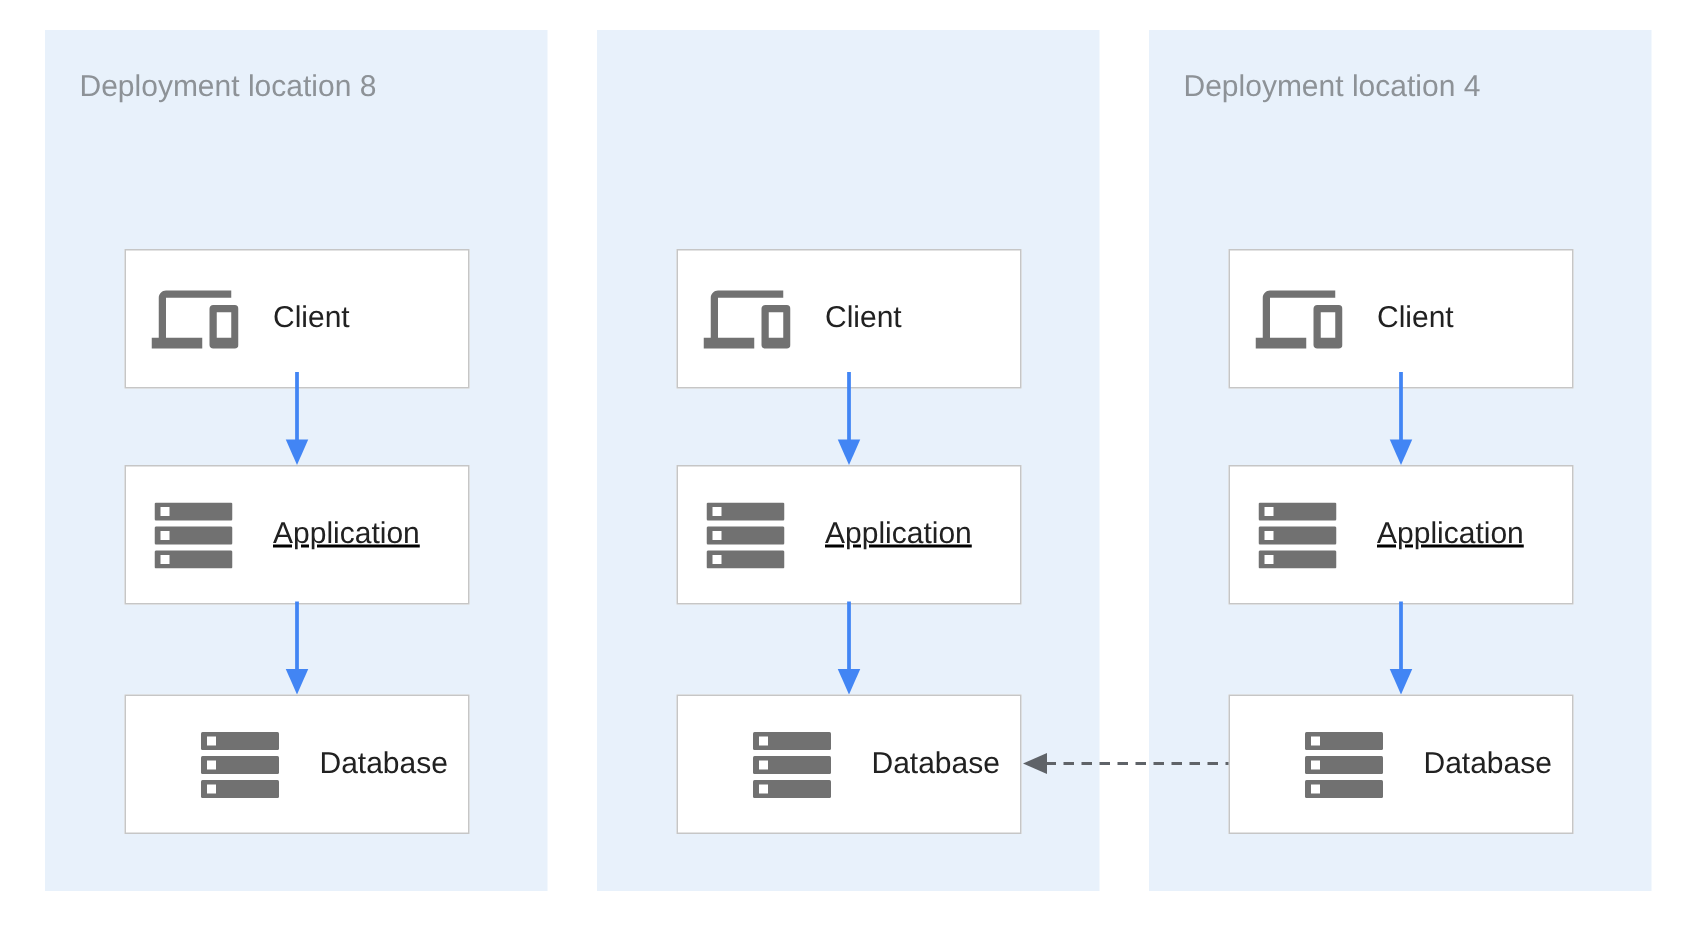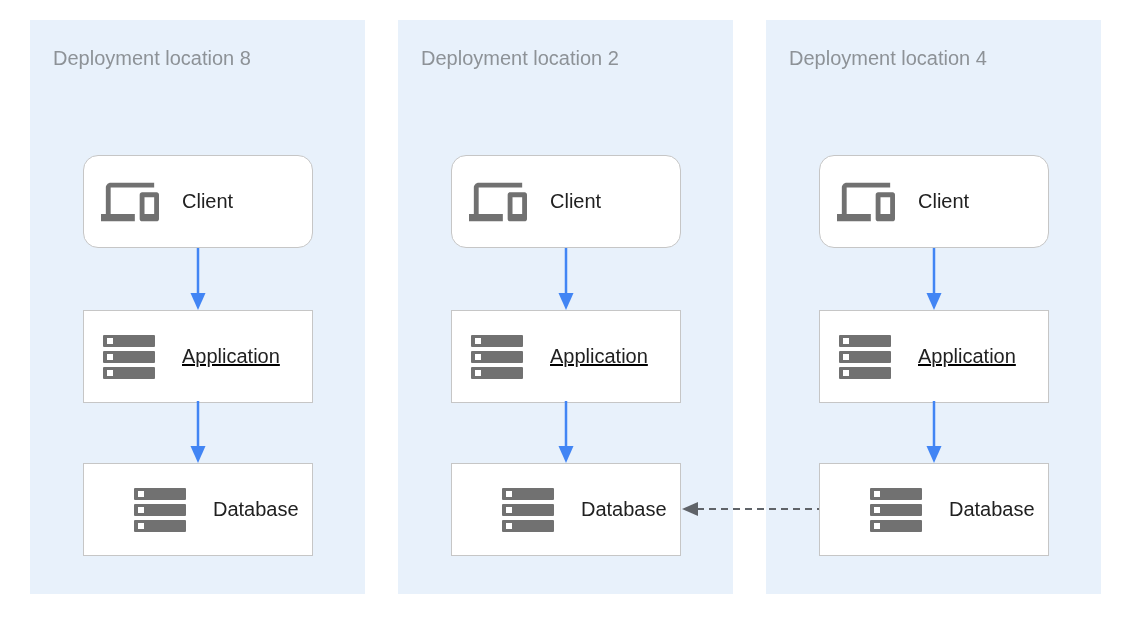--- a/index.html
+++ b/index.html
@@ -35,21 +35,21 @@
     left: 53px;
     width: 230px;
     height: 93px;
     box-sizing: border-box;
     background: var(--node-bg, #ffffff);
     border: 1px solid var(--node-border, #C6C6C6);
     display: flex;
     align-items: center;
     padding-left: 17px;
   }
-  .node-client   { top: 135px; border-radius: 15px; }
+  .node-client   { top: 146px; }
   .node-app      { top: 290px; text-decoration: underline; }
   .node-db       { top: 443px; padding-left: 48px; }
   .icon-wrap {
     width: 81px;
     display: flex;
     align-items: center;
     flex-shrink: 0;
   }
   .server-svg { margin-left: 2px; }
   .node-label {
@@ -120,21 +120,20 @@
             <rect class="server-dot" x="4" y="19" width="6" height="6"></rect>
           <rect class="server-bar" x="0" y="32" width="52" height="12" rx="1"></rect>
             <rect class="server-dot" x="4" y="35" width="6" height="6"></rect>
         </svg>
       </span>
       <span class="node-label">Database</span>
     </div>
   </div>
 
   <div class="panel" style="left:398px">
-    <div class="panel-title">Deployment location 2</div>
 
     <div class="node node-client">
       <span class="icon-wrap">
         <svg viewBox="0 0 24 24" width="58" height="58">
             <path class="devices-path" d="M4 6h18V4H4c-1.1 0-2 .9-2 2v11H0v3h14v-3H4V6zm19 2h-6c-.55 0-1 .45-1 1v10c0 .55.45 1 1 1h6c.55 0 1-.45 1-1V9c0-.55-.45-1-1-1zm-1 9h-4v-7h4v7z"></path>
           </svg>
       </span>
       <span class="node-label">Client</span>
     </div>
 

